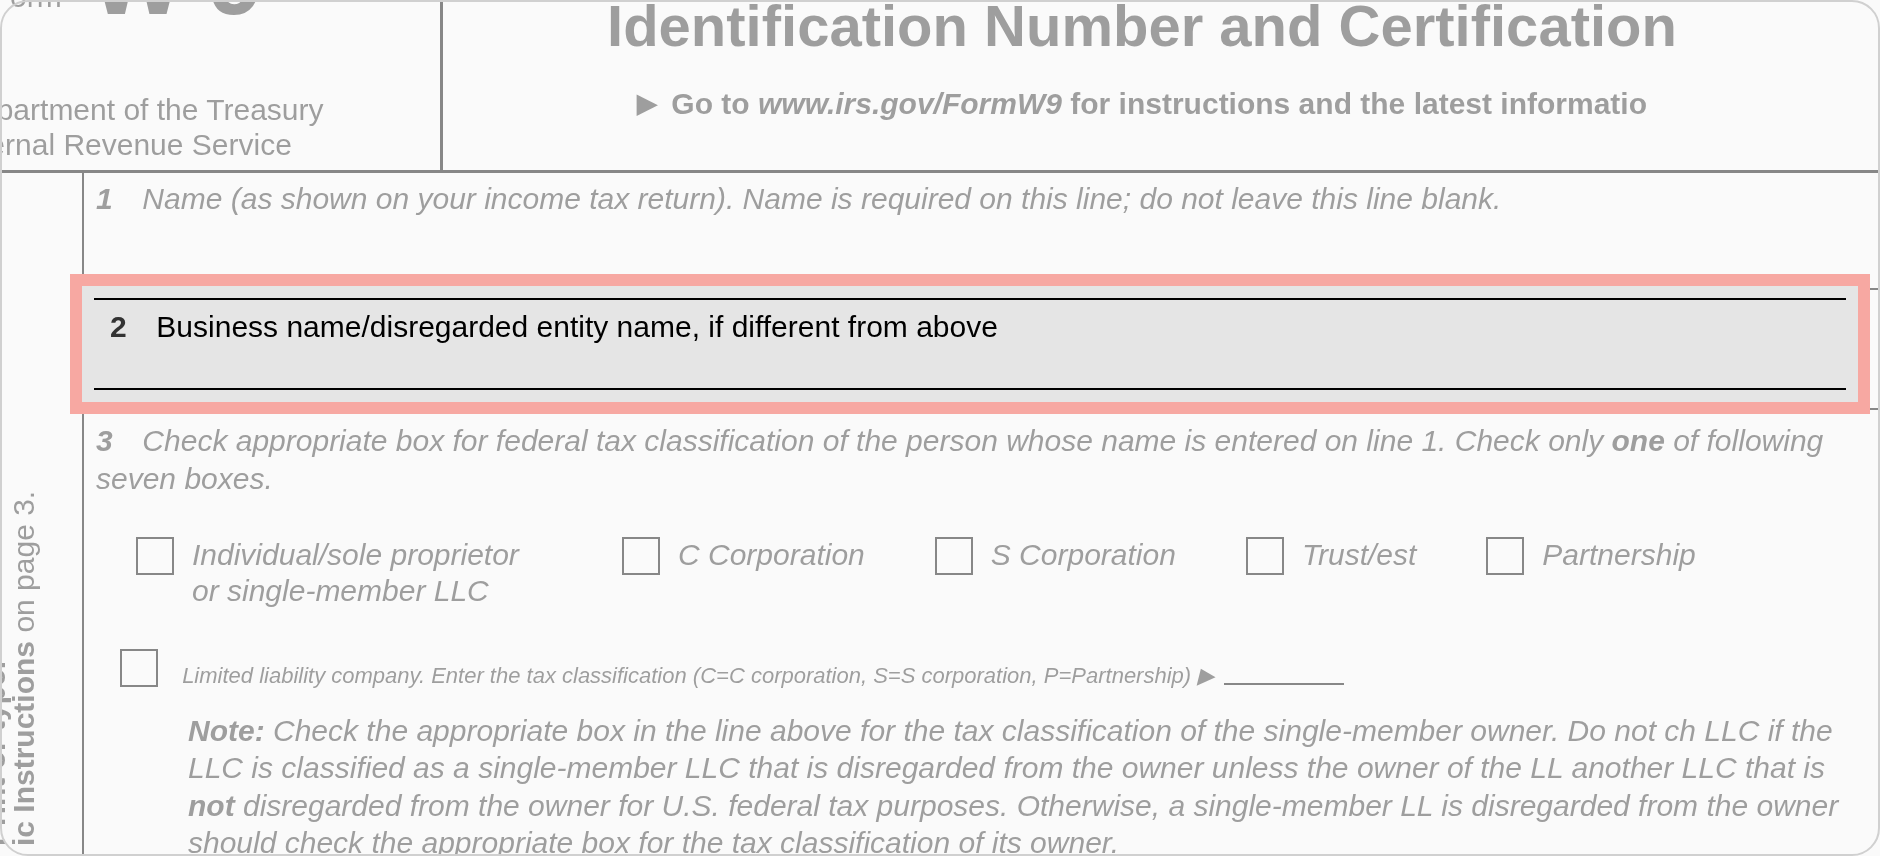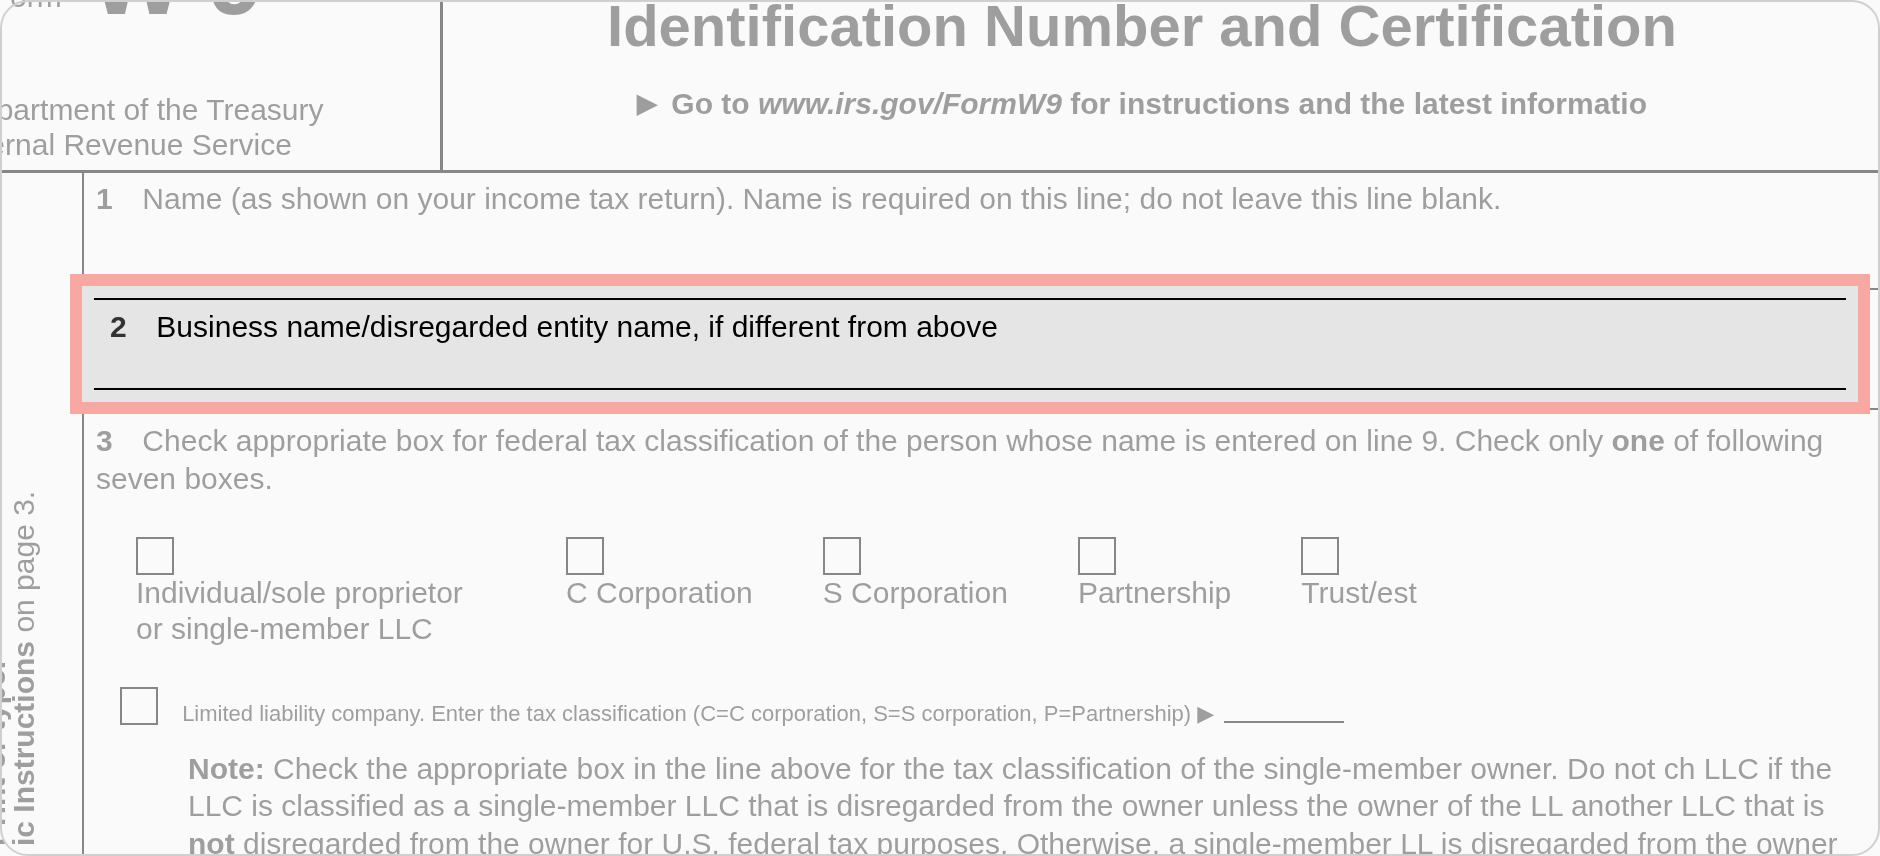--- a/index.html
+++ b/index.html
@@ -103,20 +103,21 @@
   .sidebar .rot2 { bottom: 10px; left: 12px; }
   .sidebar b { font-weight: 700; }
 
   
   .body {
     position: absolute;
     left: 82px;
     right: 0;
     top: 170px;
     bottom: 0;
+    font-style: italic;
   }
 
   .line {
     border-bottom: 2px solid #000;
     padding: 10px 14px 0 14px;
     font-size: 30px;
     line-height: 1.25;
     position: relative;
   }
   .line .num {
@@ -164,21 +165,21 @@
     align-items: flex-start;
   }
   .cb {
     display: inline-block;
     width: 34px;
     height: 34px;
     border: 2px solid #000;
     margin-right: 18px;
     vertical-align: -4px;
   }
-  .opt { display: flex; align-items: flex-start; flex-direction: column; }
+  .opt { display: flex; align-items: flex-start; }
   .opt .lbl { max-width: 360px; line-height:1.2;}
 
   .llc-row {
     margin-top: 40px;
     margin-left: 24px;
     font-size: 22px;
   }
   .llc-blank {
     display:inline-block;
     border-bottom: 2px solid #000;
@@ -242,42 +243,42 @@
 
     <div class="line line1">
       <span class="num">1</span>
       <span>Name (as shown on your income tax return). Name is required on this line; do not leave this line blank.</span>
     </div>
 
     <div class="line line2"></div>
 
     <div class="line line3">
       <span class="num">3</span>
-      <span>Check appropriate box for federal tax classification of the person whose name is entered on line 9. Check only </span><b>one</b><span> of following seven boxes.</span>
+      <span>Check appropriate box for federal tax classification of the person whose name is entered on line 1. Check only </span><b>one</b><span> of following seven boxes.</span>
 
       <div class="boxes">
         <div class="opt">
           <span class="cb"></span>
           <span class="lbl">Individual/sole proprietor or single-member LLC</span>
         </div>
         <div class="opt">
           <span class="cb"></span>
           <span class="lbl">C Corporation</span>
         </div>
         <div class="opt">
           <span class="cb"></span>
           <span class="lbl">S Corporation</span>
         </div>
         <div class="opt">
           <span class="cb"></span>
+          <span class="lbl">Trust/est</span>
+        </div>
+        <div class="opt">
+          <span class="cb"></span>
           <span class="lbl">Partnership</span>
-        </div>
-        <div class="opt">
-          <span class="cb"></span>
-          <span class="lbl">Trust/est</span>
         </div>
       </div>
 
       <div class="llc-row">
         <span class="cb"></span>
         <span>Limited liability company. Enter the tax classification (C=C corporation, S=S corporation, P=Partnership)</span>
         <span>▶</span>
         <span class="llc-blank"></span>
       </div>
 

